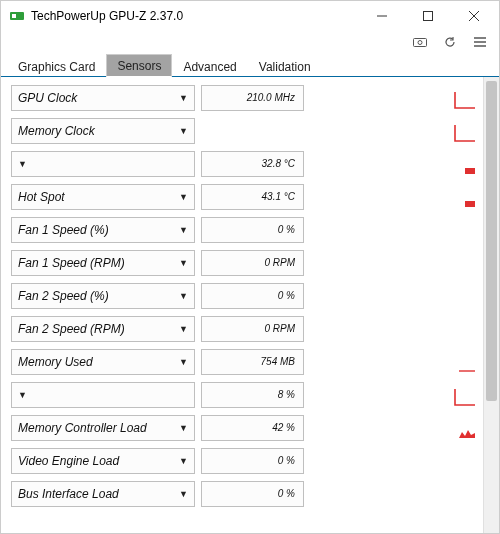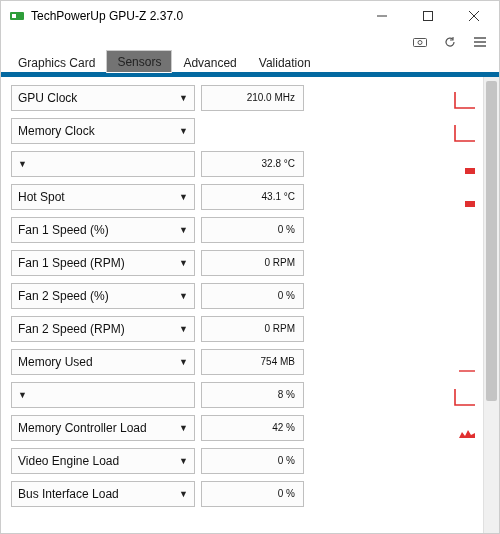--- a/index.html
+++ b/index.html
@@ -5,24 +5,24 @@
   * { box-sizing: border-box; margin: 0; padding: 0; font-family: "Segoe UI", Tahoma, sans-serif; }
   body { background: #e8e8e8; width: 500px; height: 534px; overflow: hidden; }
   .window { width: 500px; height: 534px; background: #fff; display: flex; flex-direction: column; border: 1px solid #ccc; }
   .titlebar { height: 30px; display: flex; align-items: center; padding: 0 2px 0 8px; background: #fff; }
   .app-icon { width: 16px; height: 16px; margin-right: 6px; }
   .title-text { flex: 1; font-size: 12px; color: #000; }
   .win-btn { width: 46px; height: 30px; display: flex; align-items: center; justify-content: center; color: #333; }
   .win-btn svg { stroke: #333; }
   .topbar { height: 22px; display: flex; justify-content: flex-end; align-items: center; padding: 0 12px; gap: 16px; }
   .topbar-icon { width: 14px; height: 14px; color: #555; font-size: 12px; display:flex; align-items:center; justify-content:center; }
-  .tabs { display: flex; padding: 0 6px; border-bottom: 5px solid #0369a1; height: 24px; align-items: flex-end; }
+  .tabs { display: flex; padding: 0 6px; border-bottom: 1px solid #0369a1; height: 24px; align-items: flex-end; }
   .tab { font-size: 12px; padding: 4px 10px 3px; color: #222; border: 1px solid transparent; border-bottom: none; position: relative; top: 1px; }
-  .tab.active { background: #737373; border-color: #ccc; border-bottom: 1px solid #fff; }
-  .content-wrap { flex: 1; display: flex; overflow: hidden; }
+  .tab.active { background: #a3a3a3; border-color: #ccc; border-bottom: 1px solid #fff; }
+  .content-wrap { flex: 1; display: flex; overflow: hidden; font-style: italic; }
   .content { flex: 1; overflow: hidden; padding: 4px 4px 0 10px; }
   .scrollbar { width: 16px; background: #f0f0f0; position: relative; border-left: 1px solid #e0e0e0; }
   .sb-thumb { position: absolute; left: 2px; right: 2px; top: 4px; height: 320px; background: #c4c4c4; border-radius: 2px; }
   .row { height: 33px; display: flex; align-items: center; gap: 6px; }
   .cell-label { flex: 0 0 184px; height: 26px; border: 1px solid #bfbfbf; display: flex; align-items: center; padding: 0 6px; font-size: 12px; color: #111; background: #fcfcfc; }
   .cell-label .lbl { flex: 1; }
   .cell-label .chev { font-size: 9px; color: #222; }
   .cell-value { flex: 0 0 103px; height: 26px; border: 1px solid #bfbfbf; display: flex; align-items: center; justify-content: flex-end; padding: 0 8px; font-size: 10px; color: #111; background: #fcfcfc; }
   .cell-spark { flex: 1; height: 26px; display: flex; align-items: flex-end; justify-content: flex-end; padding: 0 4px 1px 0; }
   .spark { width: 22px; }

